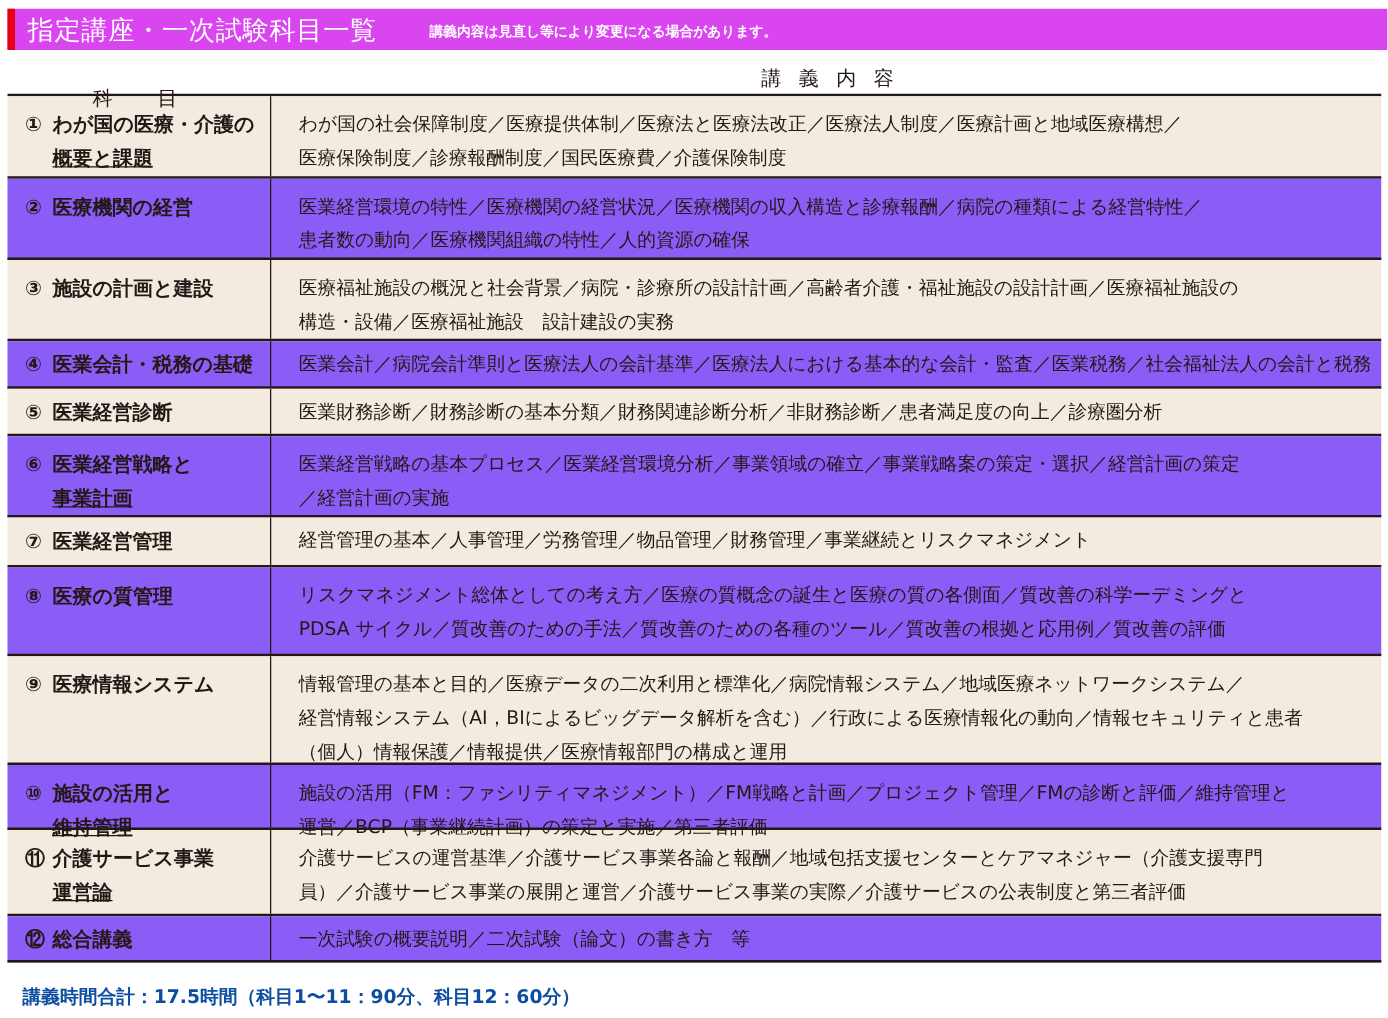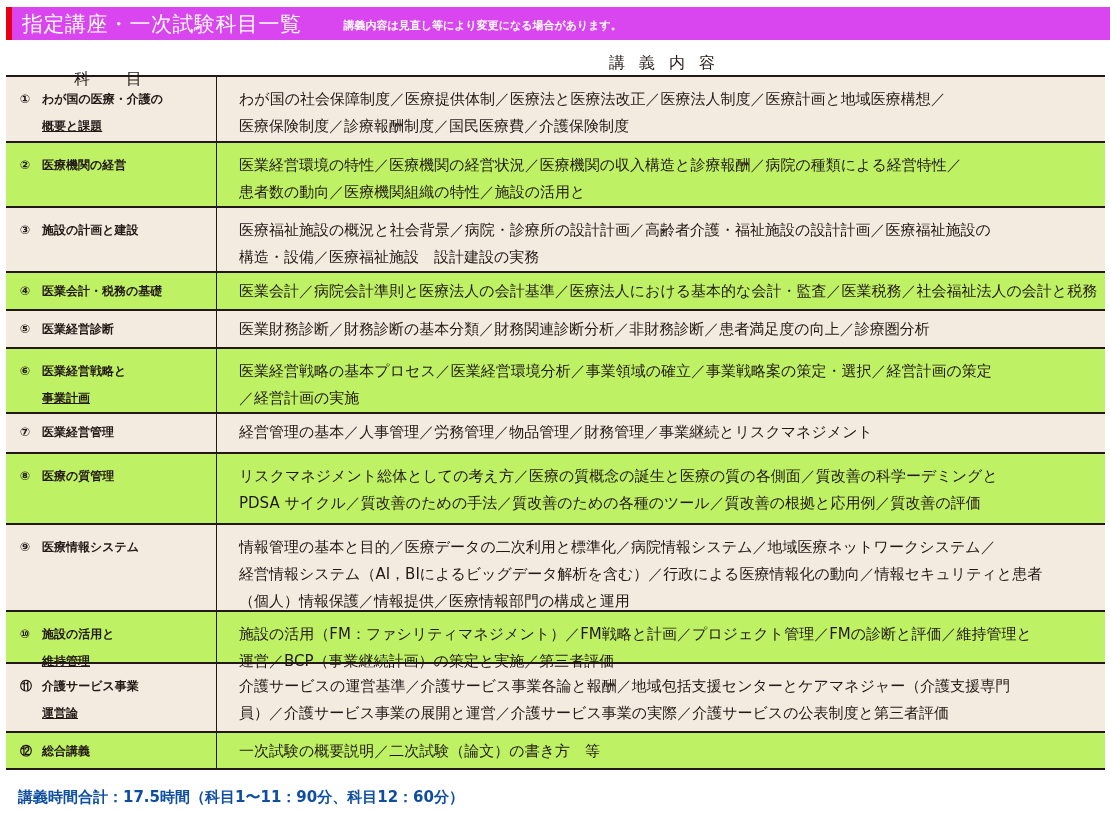--- a/index.html
+++ b/index.html
@@ -8,23 +8,23 @@
   .banner { position: absolute; left: 6px; top: 7px; width: 1104px; height: 33px;
             background: #d946ef; display: flex; align-items: center; }
   .banner-stripe { width: 6px; height: 100%; background: #e60012; flex: none; }
   .banner-title { color: #ffffff; font-size: 21px; margin-left: 10px; letter-spacing: 0.5px; white-space: nowrap; }
   .banner-note { color: #ffffff; font-size: 11px; font-weight: bold; margin-left: 42px; margin-top: 4px; white-space: nowrap; }
 
   .table { position: absolute; left: 6px; top: 50px; width: 1099px; }
   .row { display: flex; border-bottom: 2px solid #231815; box-sizing: border-box; }
   .row.header { height: 27px; border-bottom: 2px solid #231815; }
   .row.beige { background: #f3ebe0; }
-  .row.white { background: #bef264; }
+  .row.white { background: #8b5cf6; }
   .cell-subject { width: 211px; flex: none; border-right: 1px solid #231815; box-sizing: border-box;
-                  padding: 9px 0 0 14px; font-size: 12px; font-weight: bold; line-height: 27px; }
+                  padding: 9px 0 0 14px; font-size: 16px; font-weight: bold; line-height: 27px; }
   .cell-content { flex: 1; padding: 9px 0 0 22px; font-size: 15px; line-height: 27px; box-sizing: border-box; }
   .row.header .cell-subject, .row.header .cell-content { padding: 0; display: flex; align-items: center;
                   font-size: 16px; font-weight: normal; letter-spacing: 14px; }
   .row.header .cell-subject { justify-content: center; letter-spacing: 36px; padding-left: 30px; margin-top: 28px; }
   .row.header .cell-content { justify-content: center; padding-left: 16px; }
   .subject-num { display: inline-block; width: 22px; }
   .subject-line2 { display: block; padding-left: 22px; text-decoration: underline; }
   .content-line { display: block; white-space: nowrap; }
 
   .footer { position: absolute; left: 18px; top: 788px; color: #0d4ea2; font-size: 15px; font-weight: bold; white-space: nowrap; }
@@ -48,21 +48,21 @@
         <div class="cell-subject"><span class="subject-num">①</span><span>わが国の医療・介護の</span><span class="subject-line2">概要と課題</span></div>
         <div class="cell-content">
           <span class="content-line">わが国の社会保障制度／医療提供体制／医療法と医療法改正／医療法人制度／医療計画と地域医療構想／</span>
           <span class="content-line">医療保険制度／診療報酬制度／国民医療費／介護保険制度</span>
         </div>
       </div>
       <div class="row white" style="height: 65px;">
         <div class="cell-subject"><span class="subject-num">②</span><span>医療機関の経営</span></div>
         <div class="cell-content">
           <span class="content-line">医業経営環境の特性／医療機関の経営状況／医療機関の収入構造と診療報酬／病院の種類による経営特性／</span>
-          <span class="content-line">患者数の動向／医療機関組織の特性／施設の活用と</span>
+          <span class="content-line">患者数の動向／医療機関組織の特性／人的資源の確保</span>
         </div>
       </div>
       <div class="row beige" style="height: 65px;">
         <div class="cell-subject"><span class="subject-num">③</span><span>施設の計画と建設</span></div>
         <div class="cell-content">
           <span class="content-line">医療福祉施設の概況と社会背景／病院・診療所の設計計画／高齢者介護・福祉施設の設計計画／医療福祉施設の</span>
           <span class="content-line">構造・設備／医療福祉施設　設計建設の実務</span>
         </div>
       </div>
       <div class="row white" style="height: 38px;">

